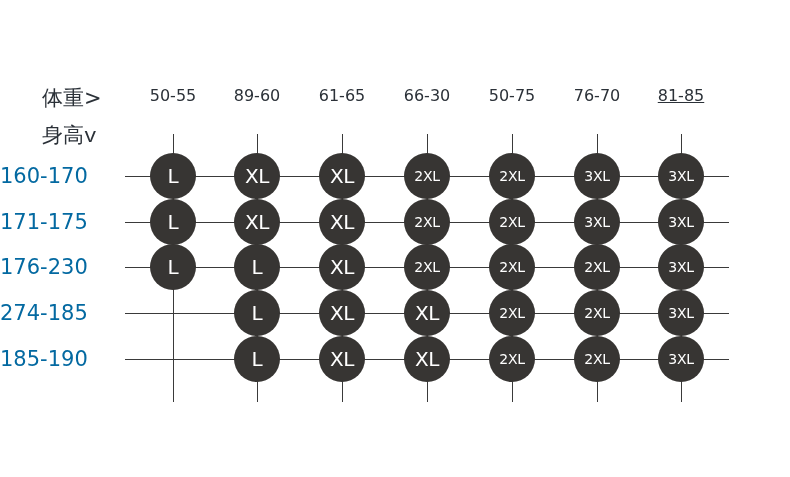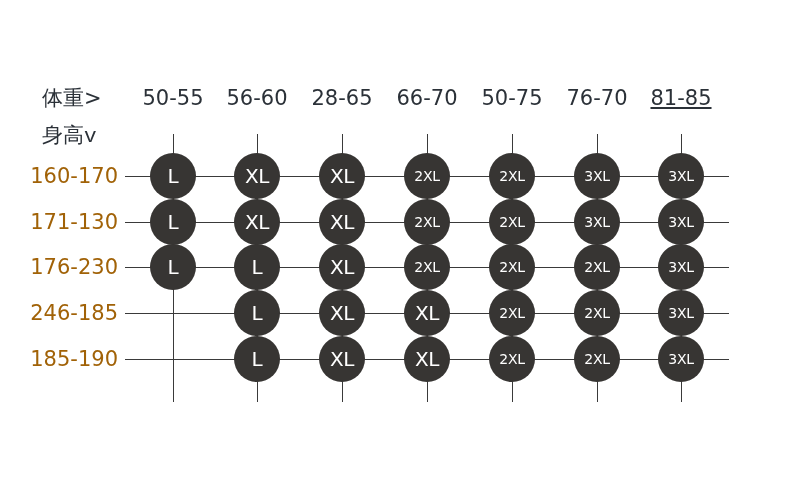--- a/index.html
+++ b/index.html
@@ -38,34 +38,33 @@
   #height-axis-label {
     left: 42px;
     top: 102px;
     font-family: Liberation Mono, monospace;
   }
 
   .col-header {
     position: absolute;
     top: 64px;
     color: #2b3138;
-    font-size: 21px;
+    font-size: 16px;
     line-height: 1;
     text-align: left;
     white-space: nowrap;
     transform: translateX(-50%);
     font-family: "DejaVu Sans", "Liberation Sans", sans-serif;
   }
 
   .row-header {
     position: absolute;
-    color: #a16207;
+    color: #0369a1;
     font-size: 21px;
     line-height: 1;
-    text-align: right;
     white-space: nowrap;
     transform: translateY(-50%);
     font-family: "DejaVu Sans", "Liberation Sans", sans-serif;
   }
 
   .grid-line-h {
     position: absolute;
     height: 0;
     border-top: 1.3px solid #3a3a3a;
   }
@@ -113,32 +112,32 @@
       <div class="grid-line-v" style="left: 173px; top: 110px; height: 268px;"></div>
       <div class="grid-line-v" style="left: 257px; top: 110px; height: 268px;"></div>
       <div class="grid-line-v" style="left: 342px; top: 110px; height: 268px;"></div>
       <div class="grid-line-v" style="left: 427px; top: 110px; height: 268px;"></div>
       <div class="grid-line-v" style="left: 512px; top: 110px; height: 268px;"></div>
       <div class="grid-line-v" style="left: 597px; top: 110px; height: 268px;"></div>
       <div class="grid-line-v" style="left: 681px; top: 110px; height: 268px;"></div>
     </div>
   <div id="column-headers">
       <div class="col-header" style="left: 173px;">50-55</div>
-      <div class="col-header" style="left: 257px;">56-60</div>
-      <div class="col-header" style="left: 342px;">28-65</div>
-      <div class="col-header" style="left: 427px;">66-70</div>
+      <div class="col-header" style="left: 257px;">89-60</div>
+      <div class="col-header" style="left: 342px;">61-65</div>
+      <div class="col-header" style="left: 427px;">66-30</div>
       <div class="col-header" style="left: 512px;">50-75</div>
       <div class="col-header" style="left: 597px;">76-70</div>
       <div class="col-header" style="left: 681px; text-decoration: underline;">81-85</div>
     </div>
   <div id="row-headers">
       <div class="row-header" style="left: 0px; width: 118px; top: 152px;">160-170</div>
-      <div class="row-header" style="left: 0px; width: 118px; top: 198px;">171-130</div>
+      <div class="row-header" style="left: 0px; width: 118px; top: 198px;">171-175</div>
       <div class="row-header" style="left: 0px; width: 118px; top: 243px;">176-230</div>
-      <div class="row-header" style="left: 0px; width: 118px; top: 289px;">246-185</div>
+      <div class="row-header" style="left: 0px; width: 118px; top: 289px;">274-185</div>
       <div class="row-header" style="left: 0px; width: 118px; top: 335px;">185-190</div>
     </div>
   <div id="cell-nodes">
       <div class="cell-node size-L" style="left: 173px; top: 152px;">L</div>
       <div class="cell-node size-XL" style="left: 257px; top: 152px;">XL</div>
       <div class="cell-node size-XL" style="left: 342px; top: 152px;">XL</div>
       <div class="cell-node size-2XL" style="left: 427px; top: 152px;">2XL</div>
       <div class="cell-node size-2XL" style="left: 512px; top: 152px;">2XL</div>
       <div class="cell-node size-3XL" style="left: 597px; top: 152px;">3XL</div>
       <div class="cell-node size-3XL" style="left: 681px; top: 152px;">3XL</div>

